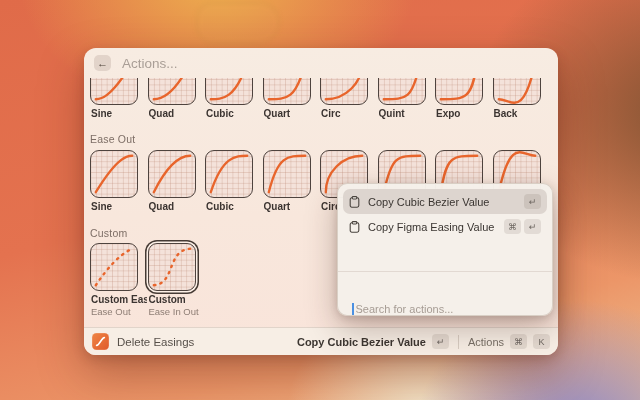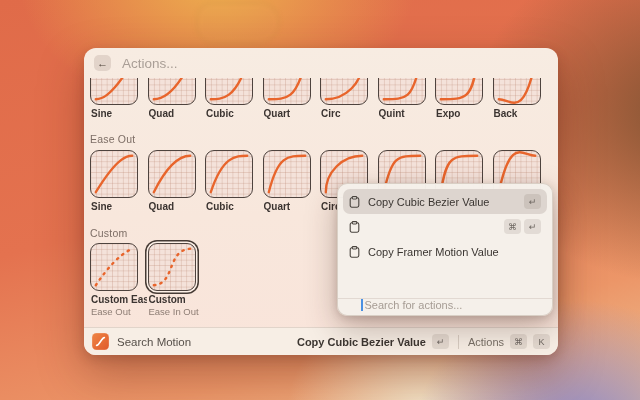--- a/index.html
+++ b/index.html
@@ -90,23 +90,23 @@
   .menu-items { position:absolute; left:0; right:0; top:5px; }
   .menu-item {
     height:25px; margin:0 5px; border-radius:7px; padding:0 6px;
     display:flex; align-items:center; gap:8px; cursor:pointer;
   }
   .menu-item.highlighted { background:#ddd5cf; }
   .menu-item .mi-icon { width:11px; height:12px; color:#4a443f; display:flex; flex:0 0 auto; }
   .menu-item .mi-label { font-size:11px; font-weight:500; color:#3a3531; white-space:nowrap; }
   .menu-item .mi-keys { margin-left:auto; display:flex; gap:3px; }
   .menu-search {
-    position:absolute; left:0; right:0; bottom:0; height:17px;
+    position:absolute; left:0; right:0; bottom:0; height:44px;
     border-top:1px solid rgba(90,60,40,0.12);
-    display:flex; align-items:flex-start; padding:0 23px; cursor:text;
+    display:flex; align-items:flex-end; padding:0 14px; cursor:text;
   }
   .caret { width:1.5px; height:12px; background:#4a90e2; margin-right:2px; flex:0 0 auto; }
   .menu-search-placeholder { font-size:11px; color:#a69c94; }
 </style>
 </head>
 <body>
 
 <div class="wallpaper">
   <div class="wallpaper-shape"></div>
 </div>
@@ -233,21 +233,21 @@
       <div class="card-label" style="left: 64.5px; top: 216px;">Custom</div>
       <div class="card-sublabel" style="left: 64.5px; top: 228px;">Ease In Out</div>
     </div>
 
   <div class="win-footer">
     <div class="app-icon">
       <svg width="11" height="11" viewBox="0 0 11 11">
         <path d="M1.6 9.4 C4.5 9.4 6.5 1.6 9.4 1.6" stroke="#ffffff" stroke-width="1.6" fill="none" stroke-linecap="round"></path>
       </svg>
     </div>
-    <div class="footer-app-name">Search Motion</div>
+    <div class="footer-app-name">Delete Easings</div>
     <div class="footer-right">
       <span class="footer-primary-label">Copy Cubic Bezier Value</span>
       <span class="key">↵</span>
       <span class="vdiv"></span>
       <span class="footer-actions-label">Actions</span>
       <span class="key">⌘</span>
       <span class="key">K</span>
     </div>
   </div>
 </div>
@@ -266,33 +266,24 @@
           <span class="key">↵</span>
         </span>
       </div>
       <div class="menu-item">
         <span class="mi-icon">
           <svg width="11" height="12" viewBox="0 0 11 12">
             <rect x="1.2" y="1.8" width="8.6" height="9.4" rx="1.6" fill="none" stroke="currentColor" stroke-width="1.1"></rect>
             <rect x="3.2" y="0.6" width="4.6" height="2.4" rx="0.9" fill="rgba(245,240,234,1)" stroke="currentColor" stroke-width="1.1"></rect>
           </svg>
         </span>
+        <span class="mi-label">Copy Figma Easing Value</span>
         <span class="mi-keys">
           <span class="key">⌘</span>
           <span class="key">↵</span>
         </span>
-      </div>
-      <div class="menu-item">
-        <span class="mi-icon">
-          <svg width="11" height="12" viewBox="0 0 11 12">
-            <rect x="1.2" y="1.8" width="8.6" height="9.4" rx="1.6" fill="none" stroke="currentColor" stroke-width="1.1"></rect>
-            <rect x="3.2" y="0.6" width="4.6" height="2.4" rx="0.9" fill="rgba(245,240,234,1)" stroke="currentColor" stroke-width="1.1"></rect>
-          </svg>
-        </span>
-        <span class="mi-label">Copy Framer Motion Value</span>
-        <span class="mi-keys"></span>
       </div>
     </div>
   <div class="menu-search">
     <span class="caret"></span>
     <span class="menu-search-placeholder">Search for actions...</span>
   </div>
 </div>
 
 </body></html>

